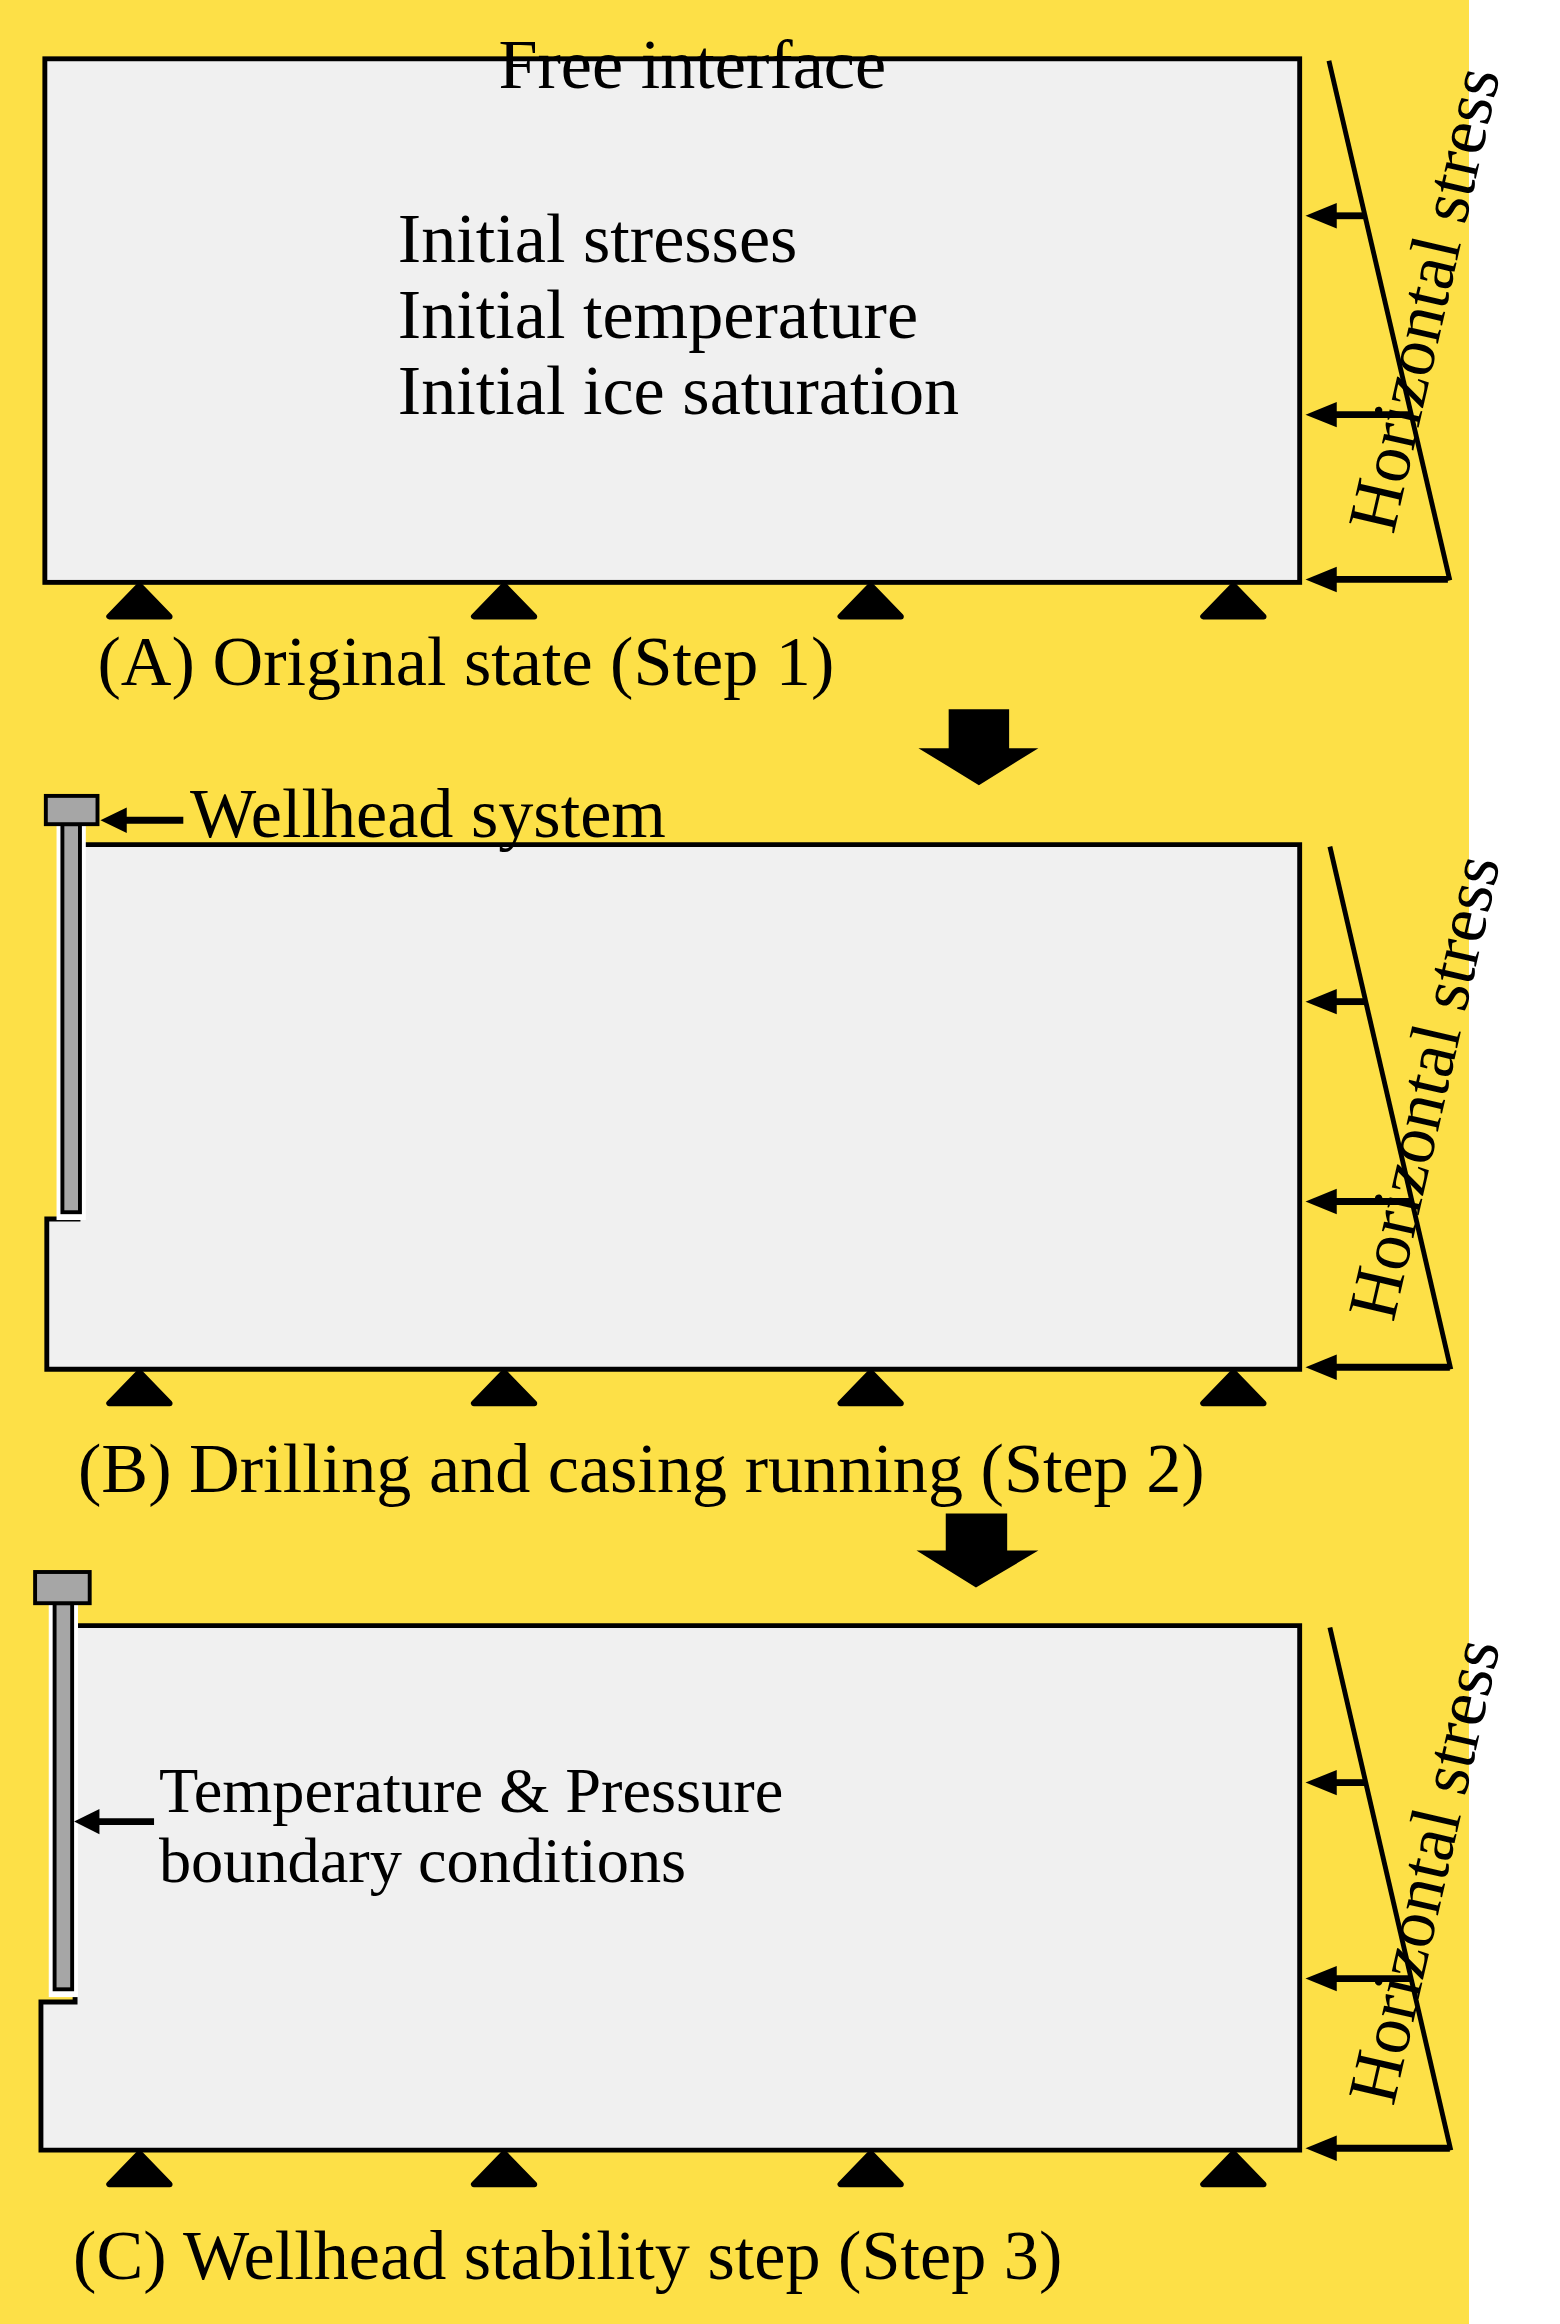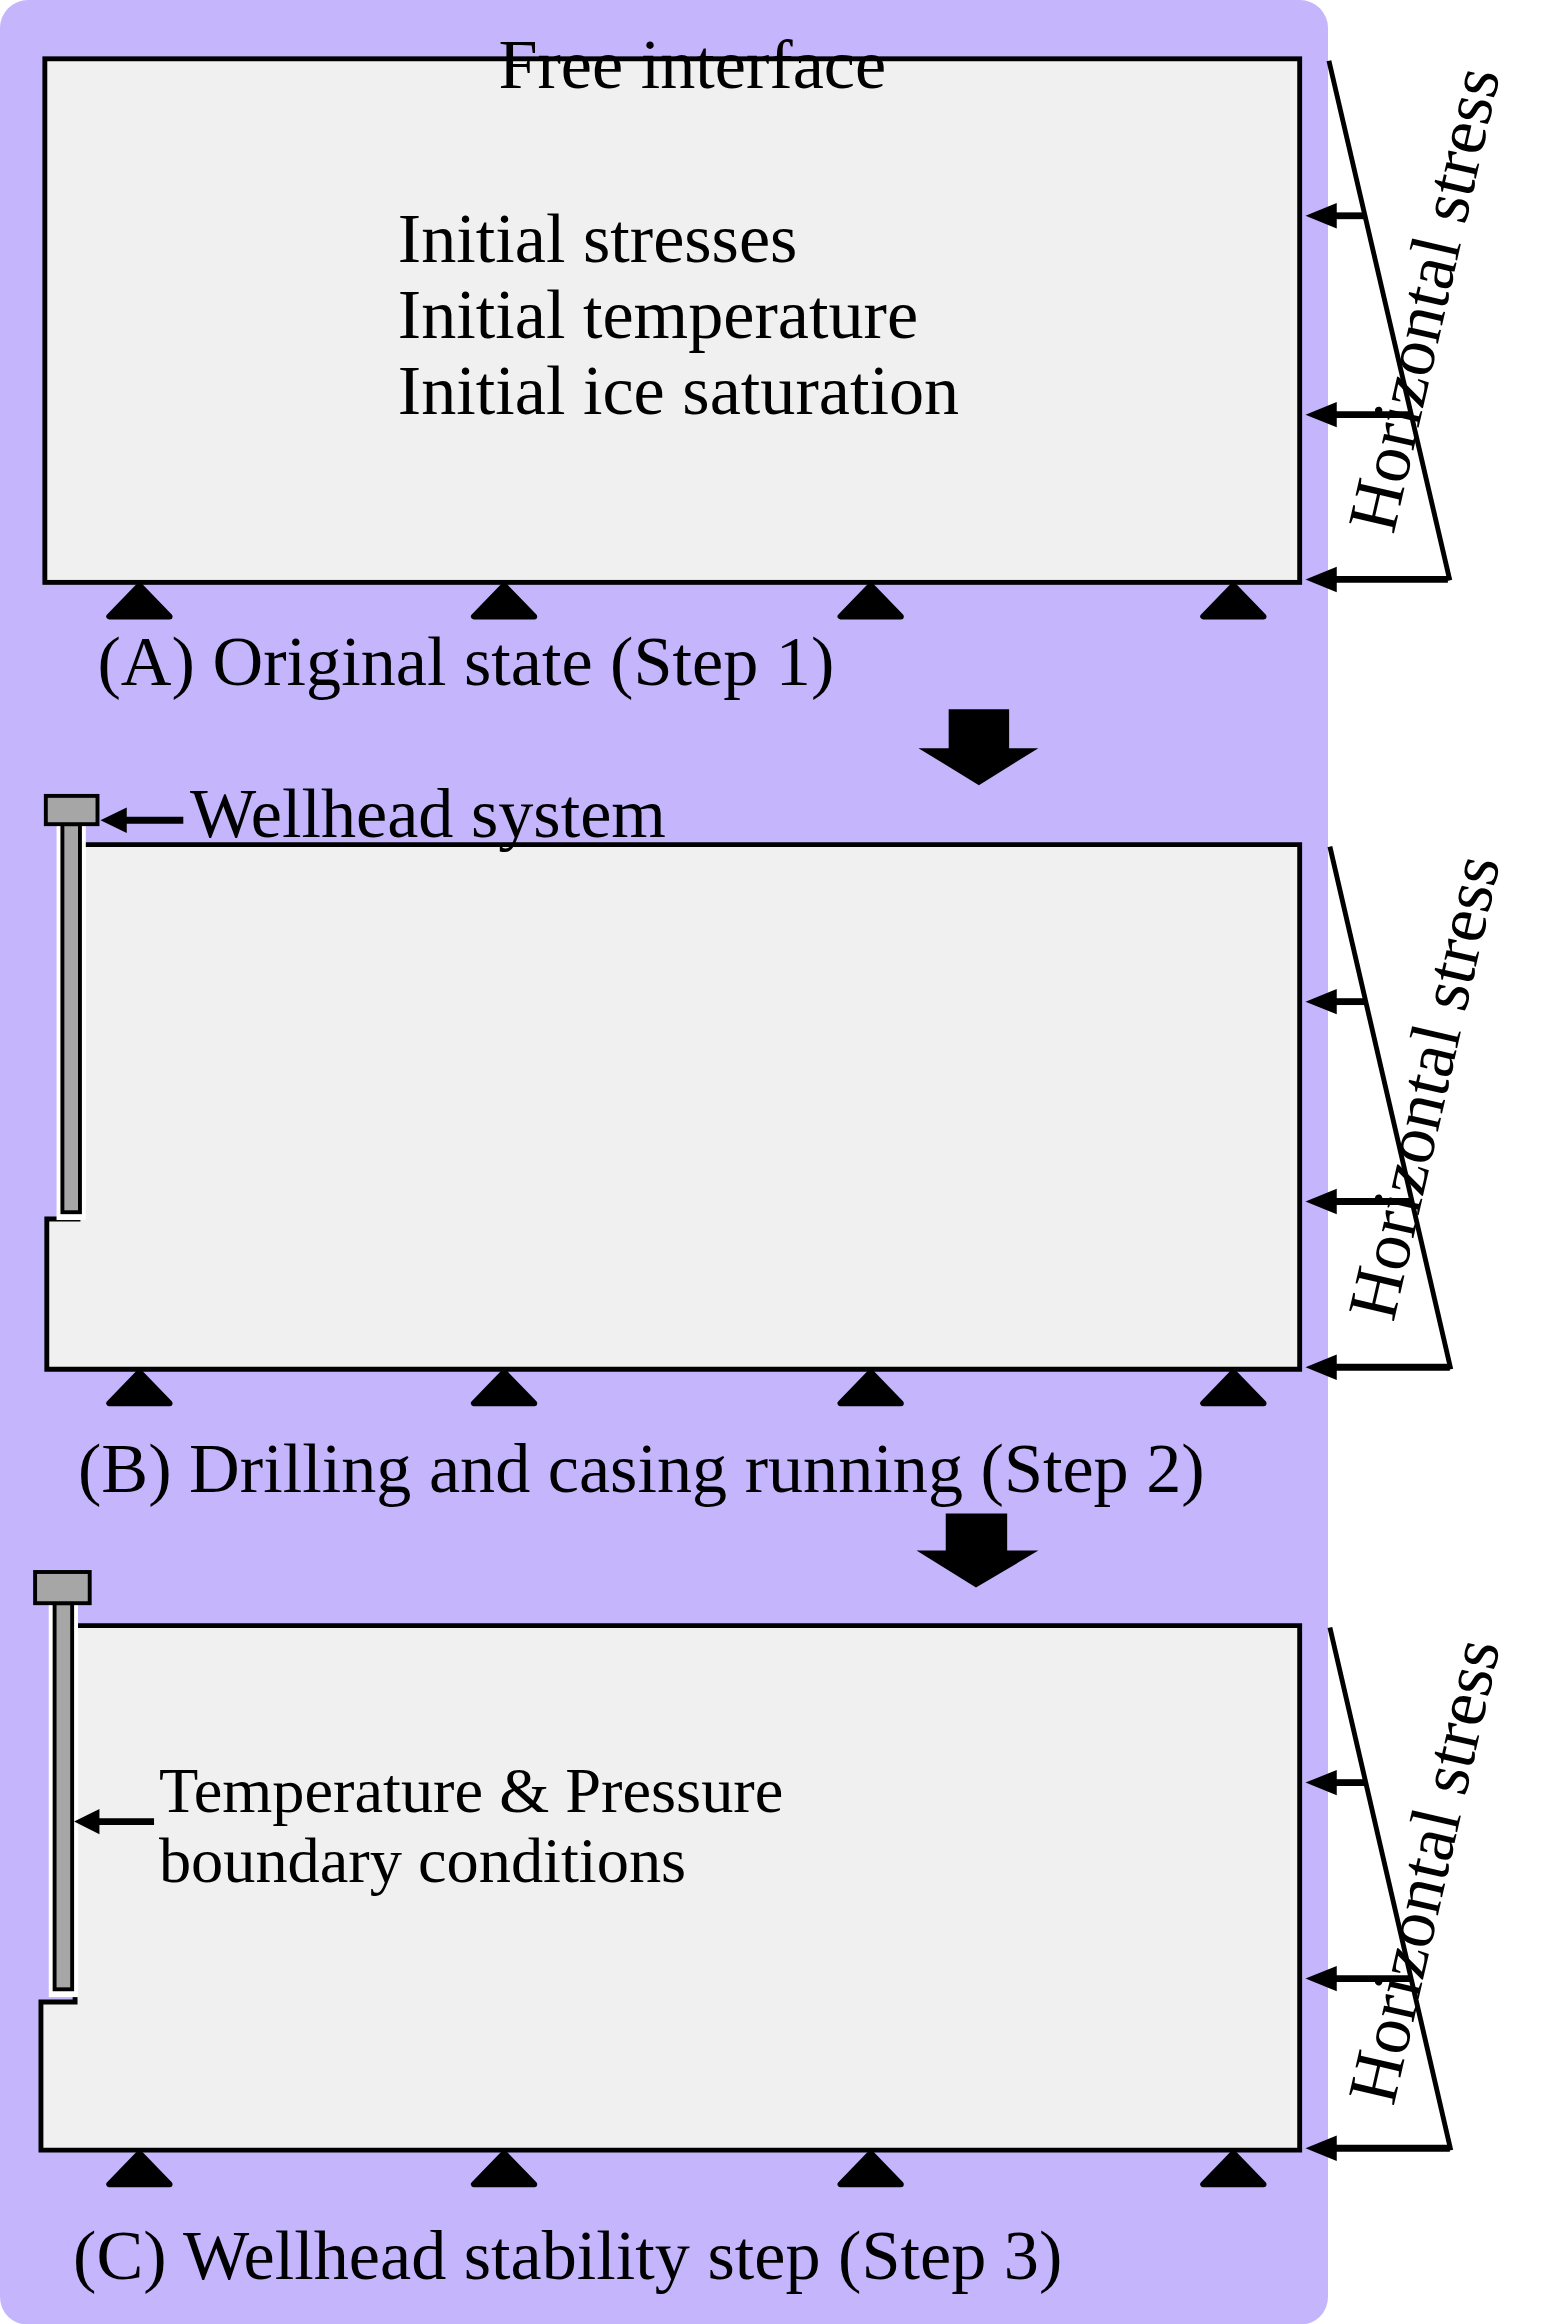--- a/index.html
+++ b/index.html
@@ -1,21 +1,20 @@
 <!DOCTYPE html>
 <html><head>
 <meta charset="utf-8">
 <style>
   html,body { margin:0; padding:0; background:#fff; }
   .stage {
     position:relative;
-    width:1328px; height:2325px;
-    background:#c4b5fd;
+    width:1469px; height:2325px;
+    background:#fde047;
     font-family:"Liberation Serif","DejaVu Serif",serif;
-    border-radius:28px;
   }
   svg.fig { position:absolute; left:0; top:0; }
   text {
     font-family:"Liberation Serif","DejaVu Serif",serif;
     fill:#000;
   }
   .t72 { font-size:72px; }
   .t66 { font-size:66px; }
   .box-outline { stroke:#000; stroke-width:5; }
   .shaft { stroke:#000; stroke-width:7; fill:none; }

